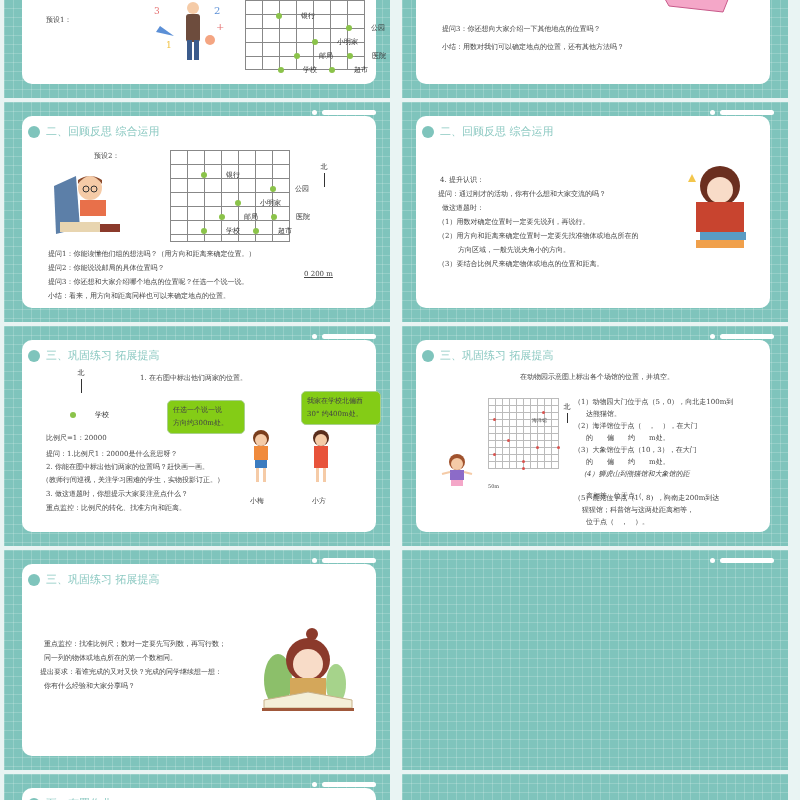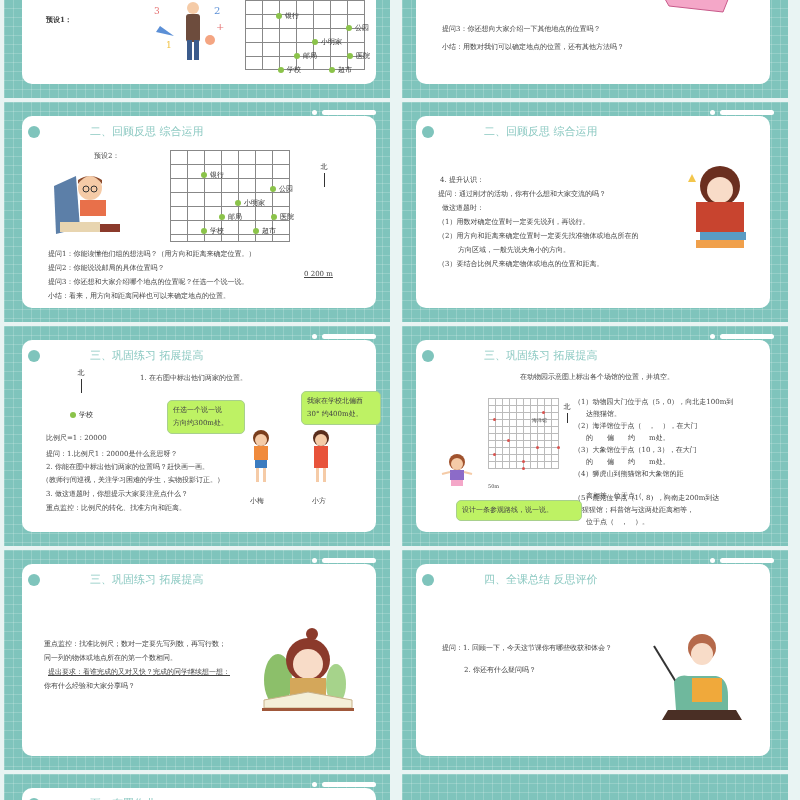--- a/index.html
+++ b/index.html
@@ -23,54 +23,54 @@
     position: absolute; top: 7px; right: 14px; height: 6px; width: 64px;
   }
   .slide .deco .dot { position: absolute; left: 0; top: 1px; width: 5px; height: 5px; border-radius: 50%; background: #fff; }
   .slide .deco .bar { position: absolute; left: 10px; top: 1px; width: 54px; height: 5px; border-radius: 3px; background: #fff; }
   .card {
     position: absolute; left: 18px; right: 14px; top: 14px; bottom: 14px;
     background: #fff; border-radius: 10px;
   }
   .title {
     position: absolute; left: 6px; top: 8px; display: flex; align-items: center;
-    font-family: "DejaVu Sans", sans-serif; font-size: 11px; color: #8cc9c2; gap: 44px;
+    font-family: "DejaVu Sans", sans-serif; font-size: 11px; color: #8cc9c2;
   }
   .title .circ { width: 12px; height: 12px; border-radius: 50%; background: #7fc4bc; margin-right: 6px; }
   .txt { position: absolute; font-size: 7px; color: #444; line-height: 12px; white-space: nowrap; }
   .grid-map {
     position: absolute;
     background-image:
       linear-gradient(#888 1px, transparent 1px),
       linear-gradient(90deg, #888 1px, transparent 1px);
     background-size: 17px 14px;
     border-right: 1px solid #888; border-bottom: 1px solid #888;
   }
-  .pin { position: absolute; display: flex; align-items: center; font-size: 7px; color: #333; font-family: "DejaVu Sans", sans-serif; white-space: nowrap; }
+  .pin { position: absolute; display: flex; align-items: center; font-size: 7px; color: #333; font-family: "DejaVu Sans", sans-serif; white-space: nowrap; gap: 16px; }
   .pin .g { width: 6px; height: 6px; border-radius: 50%; background: #8bc34a; margin-right: 3px; }
   .north { position: absolute; font-size: 7px; color: #333; text-align: center; width: 10px; }
   .north .arrow { width: 1px; height: 14px; background: #333; margin: 1px auto 0; }
-  .bubble { position: absolute; border: 1px solid #a8d08d; border-radius: 5px; background: #bef264; font-size: 7px; line-height: 13px; color: #444; padding: 3px 5px; }
+  .bubble { position: absolute; border: 1px solid #a8d08d; border-radius: 5px; background: #84cc16; font-size: 7px; line-height: 13px; color: #444; padding: 3px 5px; }
   .fig { position: absolute; }
   .zoo-grid {
     position: absolute;
     background-image:
       linear-gradient(#bbb 1px, transparent 1px),
       linear-gradient(90deg, #bbb 1px, transparent 1px);
     background-size: 7px 7px;
     border-right: 1px solid #bbb; border-bottom: 1px solid #bbb;
   }
   .rd { position: absolute; width: 3px; height: 3px; border-radius: 50%; background: #d9534f; }
 </style>
 </head>
 <body>
 
 <div class="slide" style="left:4px; top:-100px; height:198px;">
   <div class="card" style="bottom:14px;">
-    <div class="txt" style="left:24px; top:100px;font-weight:bold;">预设1：</div>
+    <div class="txt" style="left:24px; top:100px;">预设1：</div>
 
     <svg class="fig" style="left:130px; top:82px;" width="80" height="70" viewBox="0 0 80 70">
       <text x="2" y="18" font-size="9" fill="#e57373">3</text>
       <text x="62" y="18" font-size="10" fill="#5b8fd6">2</text>
       <text x="64" y="34" font-size="10" fill="#e57373">+</text>
       <polygon points="4,36 22,40 8,30" fill="#5b8fd6"></polygon>
       <text x="14" y="52" font-size="9" fill="#f0c040">1</text>
       <circle cx="58" cy="44" r="5" fill="#f4a582"></circle>
       <rect x="34" y="18" width="14" height="28" rx="3" fill="#6d4c3d"></rect>
       <circle cx="41" cy="12" r="6" fill="#f5cba7"></circle>
@@ -280,83 +280,66 @@
     <div class="north" style="left:146px; top:62px;"><span>北</span><div class="arrow" style="height:10px;"></div></div>
     <div class="txt" style="left:72px; top:140px; font-size:5px;">50m</div>
     <svg class="fig" style="left:24px; top:112px;" width="34" height="46" viewBox="0 0 34 46">
       <circle cx="17" cy="10" r="8" fill="#a0522d"></circle>
       <circle cx="17" cy="12" r="6" fill="#f5cba7"></circle>
       <rect x="10" y="18" width="14" height="10" fill="#8c6bc8"></rect>
       <rect x="11" y="28" width="12" height="6" fill="#f4a7c8"></rect>
       <line x1="2" y1="22" x2="10" y2="20" stroke="#f5cba7" stroke-width="2"></line>
       <line x1="24" y1="20" x2="32" y2="22" stroke="#f5cba7" stroke-width="2"></line>
     </svg>
-    <div class="bubble" style="left:40px; top:160px; width:126px;">设计一条参观路线，说一说。</div>
     <div class="txt" style="left:158px; top:56px;">（1）动物园大门位于点（5，0），向北走100m到</div>
     <div class="txt" style="left:170px; top:68px;">达熊猫馆。</div>
     <div class="txt" style="left:158px; top:80px;">（2）海洋馆位于点（　，　），在大门</div>
     <div class="txt" style="left:170px; top:92px;">的　　偏　　约　　m处。</div>
     <div class="txt" style="left:158px; top:104px;">（3）大象馆位于点（10，3），在大门</div>
     <div class="txt" style="left:170px; top:116px;">的　　偏　　约　　m处。</div>
-    <div class="txt" style="left:158px; top:128px;">（4）狮虎山到熊猫馆和大象馆的距</div>
+    <div class="txt" style="left:164px; top:128px;font-style:italic;">（4）狮虎山到熊猫馆和大象馆的距</div>
     <div class="txt" style="left:170px; top:150px;">离相等，位于点（　，　）。</div>
     <div class="txt" style="left:158px; top:152px;">（5）鹿苑位于点（1，8），向南走200m到达</div>
     <div class="txt" style="left:166px; top:164px;">猩猩馆；科普馆与这两处距离相等，</div>
     <div class="txt" style="left:170px; top:176px;">位于点（　，　）。</div>
   </div>
 </div>
 
 <div class="slide" style="left:4px; top:550px; height:220px;">
   <div class="deco">
       <span class="dot"></span>
       <span class="bar"></span>
     </div>
   <div class="card">
     <div class="title">
         <span class="circ"></span>
         <span>三、巩固练习 拓展提高</span>
       </div>
     <div class="txt" style="left:22px; top:74px;">重点监控：找准比例尺；数对一定要先写列数，再写行数；</div>
     <div class="txt" style="left:22px; top:88px;">同一列的物体或地点所在的第一个数相同。</div>
-    <div class="txt" style="left:26px; top:102px;text-decoration:underline;">提出要求：看谁完成的又对又快？完成的同学继续想一想：</div>
+    <div class="txt" style="left:18px; top:102px;">提出要求：看谁完成的又对又快？完成的同学继续想一想：</div>
     <div class="txt" style="left:22px; top:116px;">你有什么经验和大家分享吗？</div>
     <svg class="fig" style="left:234px; top:62px;" width="100" height="92" viewBox="0 0 100 92">
       <ellipse cx="22" cy="54" rx="14" ry="26" fill="#8cbf6a"></ellipse>
       <ellipse cx="80" cy="58" rx="10" ry="20" fill="#a6d38b"></ellipse>
       <circle cx="56" cy="8" r="6" fill="#8b3a2b"></circle>
       <circle cx="52" cy="34" r="22" fill="#8b3a2b"></circle>
       <circle cx="52" cy="38" r="15" fill="#f8dcc8"></circle>
       <rect x="34" y="52" width="36" height="18" fill="#d4a75a"></rect>
       <polygon points="8,74 52,66 96,74 96,82 8,82" fill="#f4efd8" stroke="#c8b28a"></polygon>
       <rect x="6" y="82" width="92" height="3" fill="#a0583a"></rect>
     </svg>
   </div>
 </div>
 
 <div class="slide" style="left:402px; top:550px; height:220px;">
   <div class="deco">
       <span class="dot"></span>
       <span class="bar"></span>
     </div>
-  <div class="card" style="left:14px; right:18px;">
-    <div class="title">
-        <span class="circ"></span>
-        <span>四、全课总结 反思评价</span>
-      </div>
-    <div class="txt" style="left:26px; top:78px;">提问：1. 回顾一下，今天这节课你有哪些收获和体会？</div>
-    <div class="txt" style="left:48px; top:100px;">2. 你还有什么疑问吗？</div>
-    <svg class="fig" style="left:228px; top:66px;" width="100" height="94" viewBox="0 0 100 94">
-      <line x1="10" y1="16" x2="32" y2="52" stroke="#333" stroke-width="2"></line>
-      <circle cx="58" cy="18" r="14" fill="#b5694a"></circle>
-      <circle cx="58" cy="24" r="11" fill="#f8dcc8"></circle>
-      <path d="M30,52 Q34,44 44,46 L72,46 Q84,48 84,66 L84,80 L32,80 Z" fill="#6fb89d"></path>
-      <rect x="48" y="48" width="30" height="24" fill="#f0a93b"></rect>
-      <polygon points="24,80 92,80 98,90 18,90" fill="#4a2f25"></polygon>
-    </svg>
-  </div>
 </div>
 
 <div class="slide" style="left:4px; top:774px; height:60px;">
   <div class="deco">
       <span class="dot"></span>
       <span class="bar"></span>
     </div>
   <div class="card" style="bottom:-20px;">
     <div class="title">
         <span class="circ"></span>

